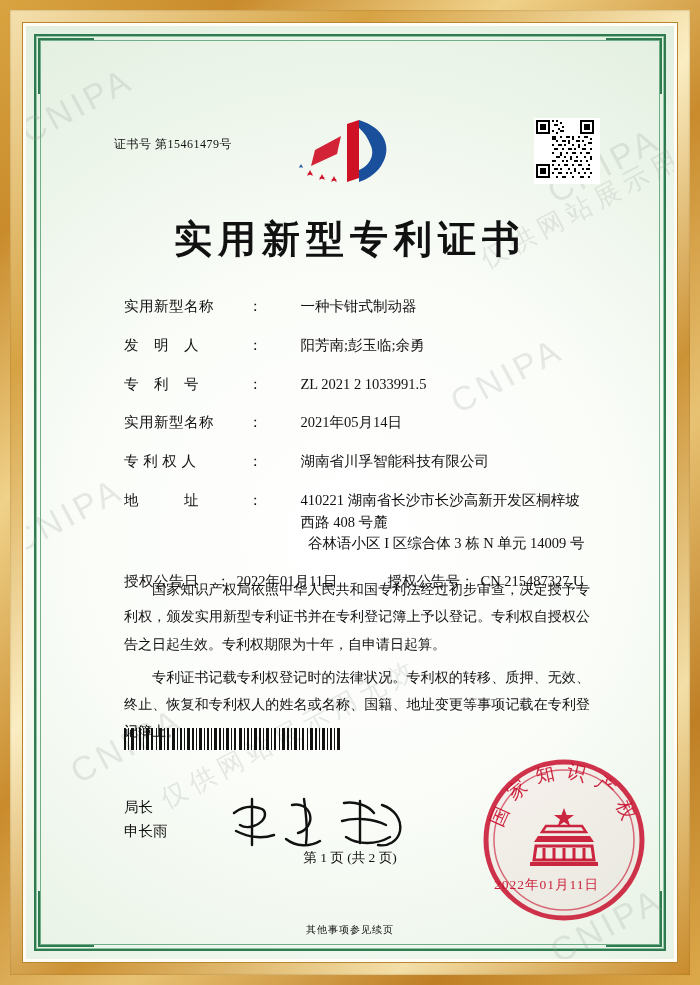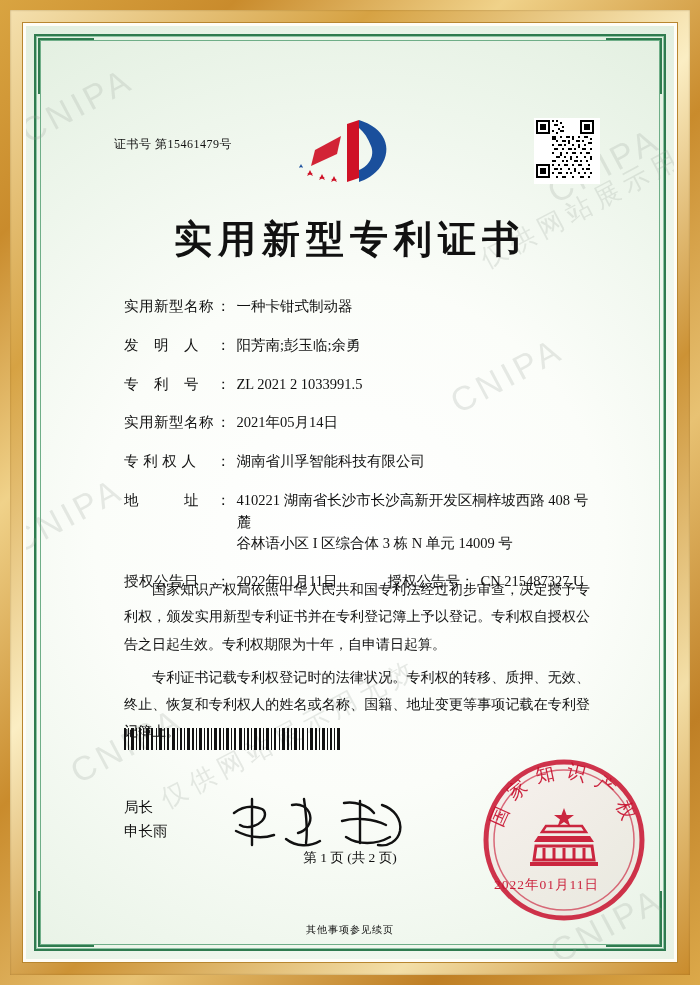--- a/index.html
+++ b/index.html
@@ -154,30 +154,31 @@
     left: 62px;
     right: 46px;
     font-size: 14.5px;
     color: #111;
   }
   .field-row {
     display: flex;
     align-items: baseline;
     margin-bottom: 17px;
     line-height: 1.5;
+    gap: 32px;
   }
   .field-label {
     width: 92px;
     flex: 0 0 92px;
     letter-spacing: 0.5px;
     white-space: nowrap;
   }
   .field-colon { margin-right: 6px; }
   .field-value { flex: 1; }
-  .field-value .line2 { display: block; }
+  .field-value .line2 { display: block; text-align: center; }
 
   .row-two {
     display: flex;
     margin-bottom: 17px;
   }
   .row-two .half {
     display: flex;
     align-items: center;
   }
   .row-two .half.second { margin-left: 50px; }

